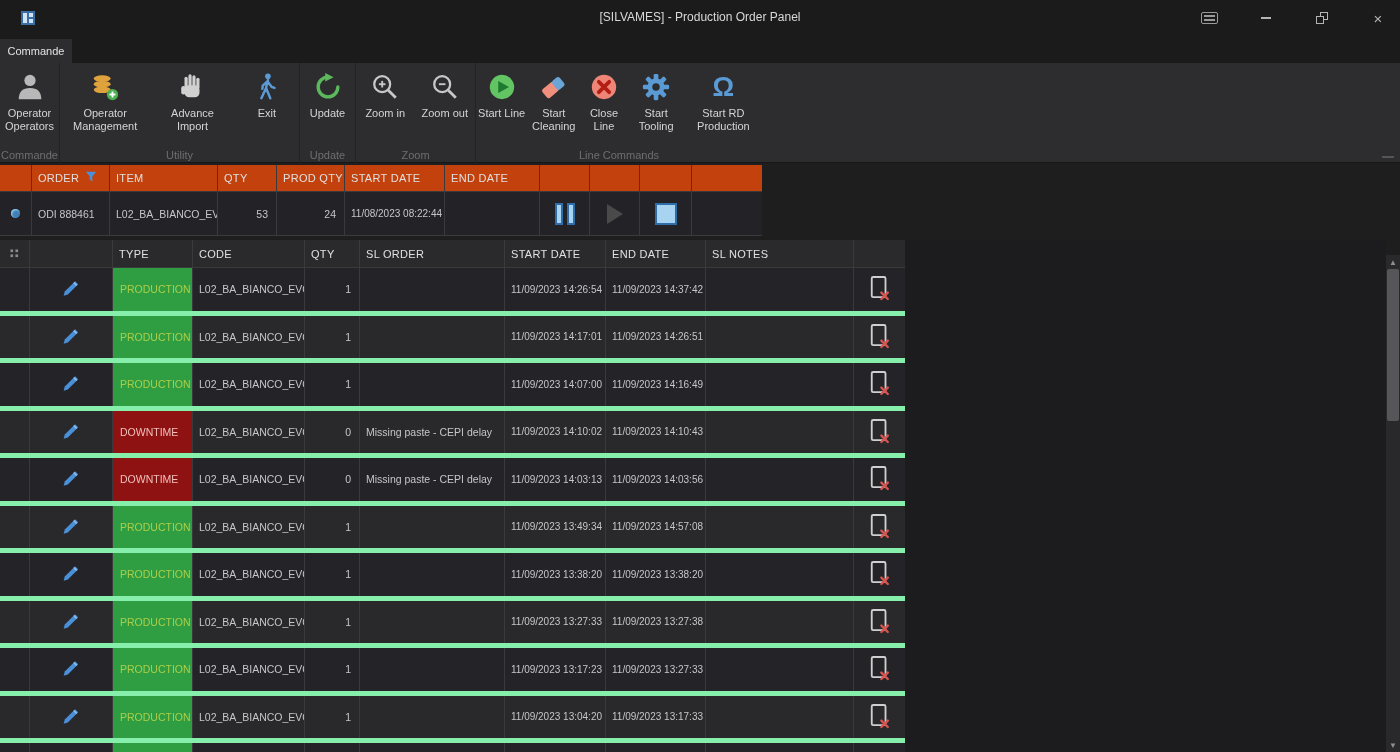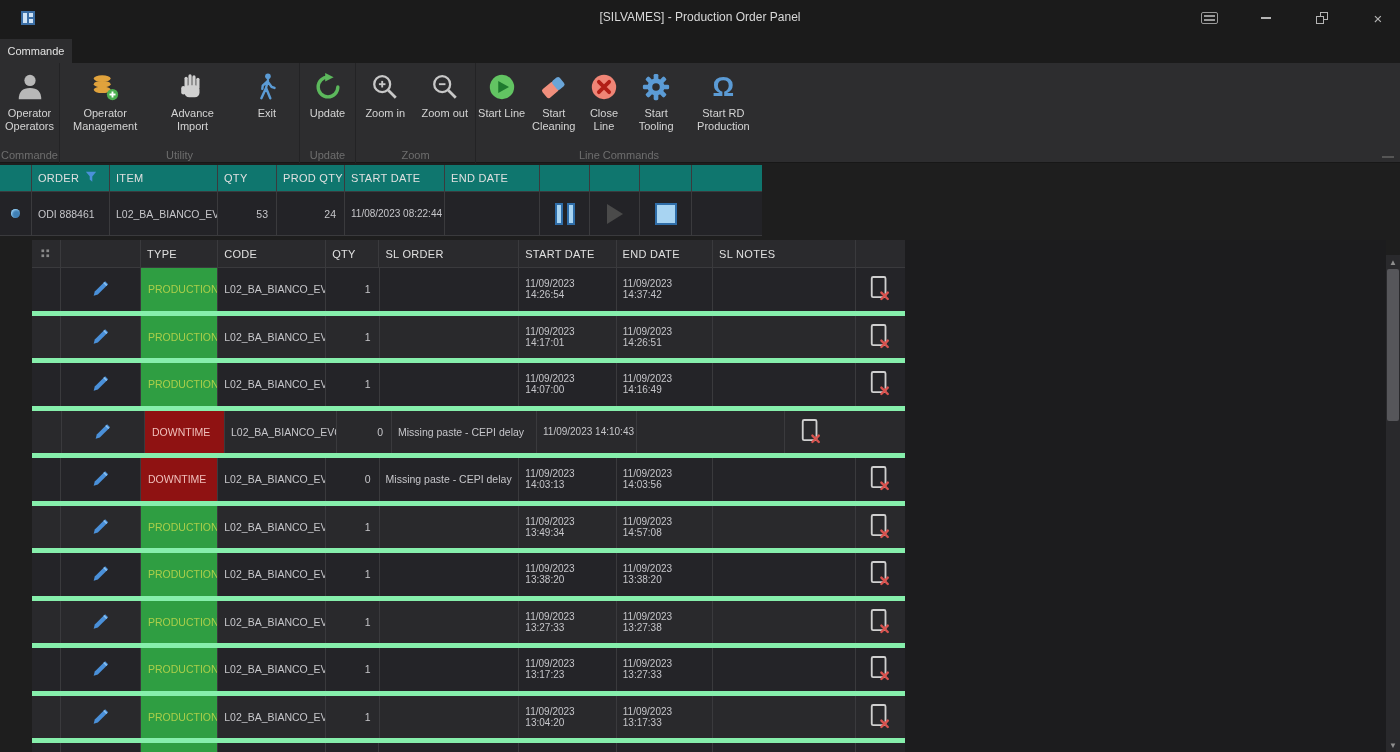--- a/index.html
+++ b/index.html
@@ -39,34 +39,34 @@
   
   .cell { display:flex; align-items:center; border-right:1px solid #3a3a3d; height:100%; overflow:hidden;
           color:#c6c6ca; font-size:10.5px; padding-left:6px; }
   .hcell { color:#e0e0e0; font-size:11px; letter-spacing:.3px; }
   .num { justify-content:flex-end; padding-right:8px; padding-left:0; }
   .ctr { justify-content:center; padding-left:0; }
   .date { font-size:10px; }
 
   
   .order-table { position:absolute; left:0; top:165px; width:762px; }
-  .ot-header { display:flex; height:27px; background:#0f766e; border-bottom:1px solid #3a3a3d; }
+  .ot-header { display:flex; height:27px; background:#c2410c; border-bottom:1px solid #3a3a3d; }
   .ot-row { display:flex; height:44px; background:#232327; border-bottom:1px solid #3a3a3d; }
   .oc-sel{width:32px;} .oc-order{width:78px;} .oc-item{width:108px;} .oc-qty{width:59px;}
   .oc-pqty{width:68px;} .oc-start{width:100px;} .oc-end{width:95px;}
   .oc-b1{width:50px;} .oc-b2{width:50px;} .oc-b3{width:52px;} .oc-fill{width:70px; border-right:none;}
   .funnel { margin-left:6px; }
   .bluedot { width:9px; height:9px; border-radius:50%; background:#3f7fb5; box-shadow:inset 1px 1px 2px #9cd3f7; margin:0 auto; }
   .pausebars { display:flex; gap:4px; }
   .pausebars span { width:8px; height:22px; background:#a8d4f2; border:2px solid #2f6da8; }
   .playtri { width:0; height:0; border-left:16px solid #4a4a4a; border-top:10px solid transparent; border-bottom:10px solid transparent; }
   .stopsq { width:22px; height:22px; background:#a8d4f2; border:2px solid #2f6da8; }
 
   
-  .detail-table { position:absolute; left:0; top:240px; width:905px;padding-left:32px; }
+  .detail-table { position:absolute; left:0; top:240px; width:905px; }
   .dt-header { display:flex; height:28px; background:#2a2a2d; border-bottom:1px solid #3a3a3d; }
   .dt-row { display:flex; height:47.5px; border-bottom:5px solid #86efac; background:#242428; }
   .dt-row.alt { background:#29292c; }
   .c-sel{width:30px;} .c-edit{width:83px;} .c-type{width:80px;} .c-code{width:112px;} .c-qty{width:55px;}
   .c-causal{width:145px;} .c-start{width:101px;} .c-end{width:100px;} .c-notes{width:148px;} .c-del{width:51px; border-right:none;}
   .type-cell { justify-content:flex-start; padding-left:7px; font-size:10.5px; }
   .production { background:#2f9e42; color:#aace4a; }
   .downtime { background:#8f1212; color:#f0c0bc; }
   .pencil svg { width:22px; height:22px; }
   .docdel svg { width:22px; height:26px; }
@@ -422,20 +422,21 @@
       <div class="cell c-edit ctr">
           <span class="pencil"><svg viewBox="0 0 24 24">
               <path d="M4 20.5 L5.2 15.8 L16.5 4.5 L19.8 7.8 L8.5 19 Z" fill="#4a90d9"></path>
               <path d="M15 6 L18.3 9.3" stroke="#8ec2ee" stroke-width="1.6"></path>
             </svg></span>
         </div>
       <div class="cell c-type type-cell downtime">DOWNTIME</div>
       <div class="cell c-code">L02_BA_BIANCO_EVO2</div>
       <div class="cell c-qty num">0</div>
       <div class="cell c-causal">Missing paste - CEPI delay</div>
+      <div class="cell c-start date">11/09/2023 14:10:02</div>
       <div class="cell c-end date">11/09/2023 14:10:43</div>
       <div class="cell c-notes"></div>
       <div class="cell c-del ctr">
           <span class="docdel"><svg viewBox="0 0 24 28">
               <rect x="3" y="2" width="15" height="22" rx="1.5" fill="none" stroke="#cfcfcf" stroke-width="2"></rect>
               <path d="M13.5 19 L20.5 26 M20.5 19 L13.5 26" stroke="#d9534f" stroke-width="2.6" stroke-linecap="round"></path>
             </svg></span>
         </div>
     </div>
 

